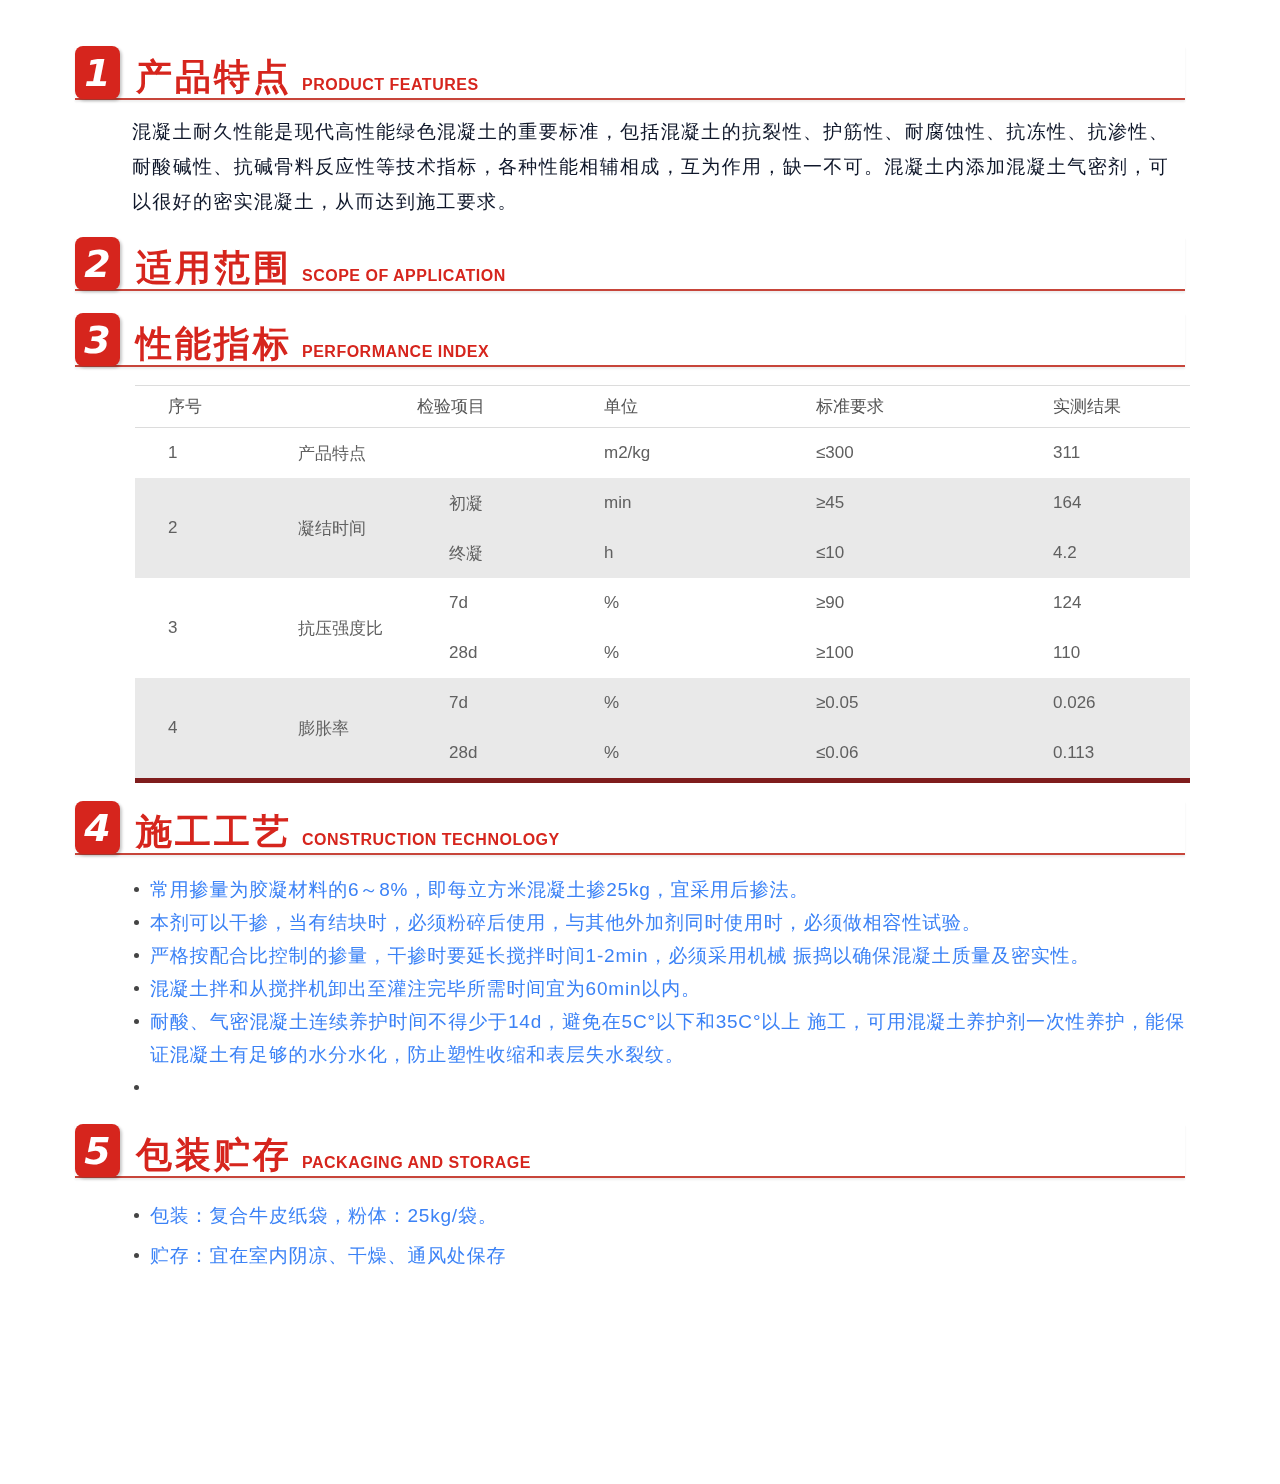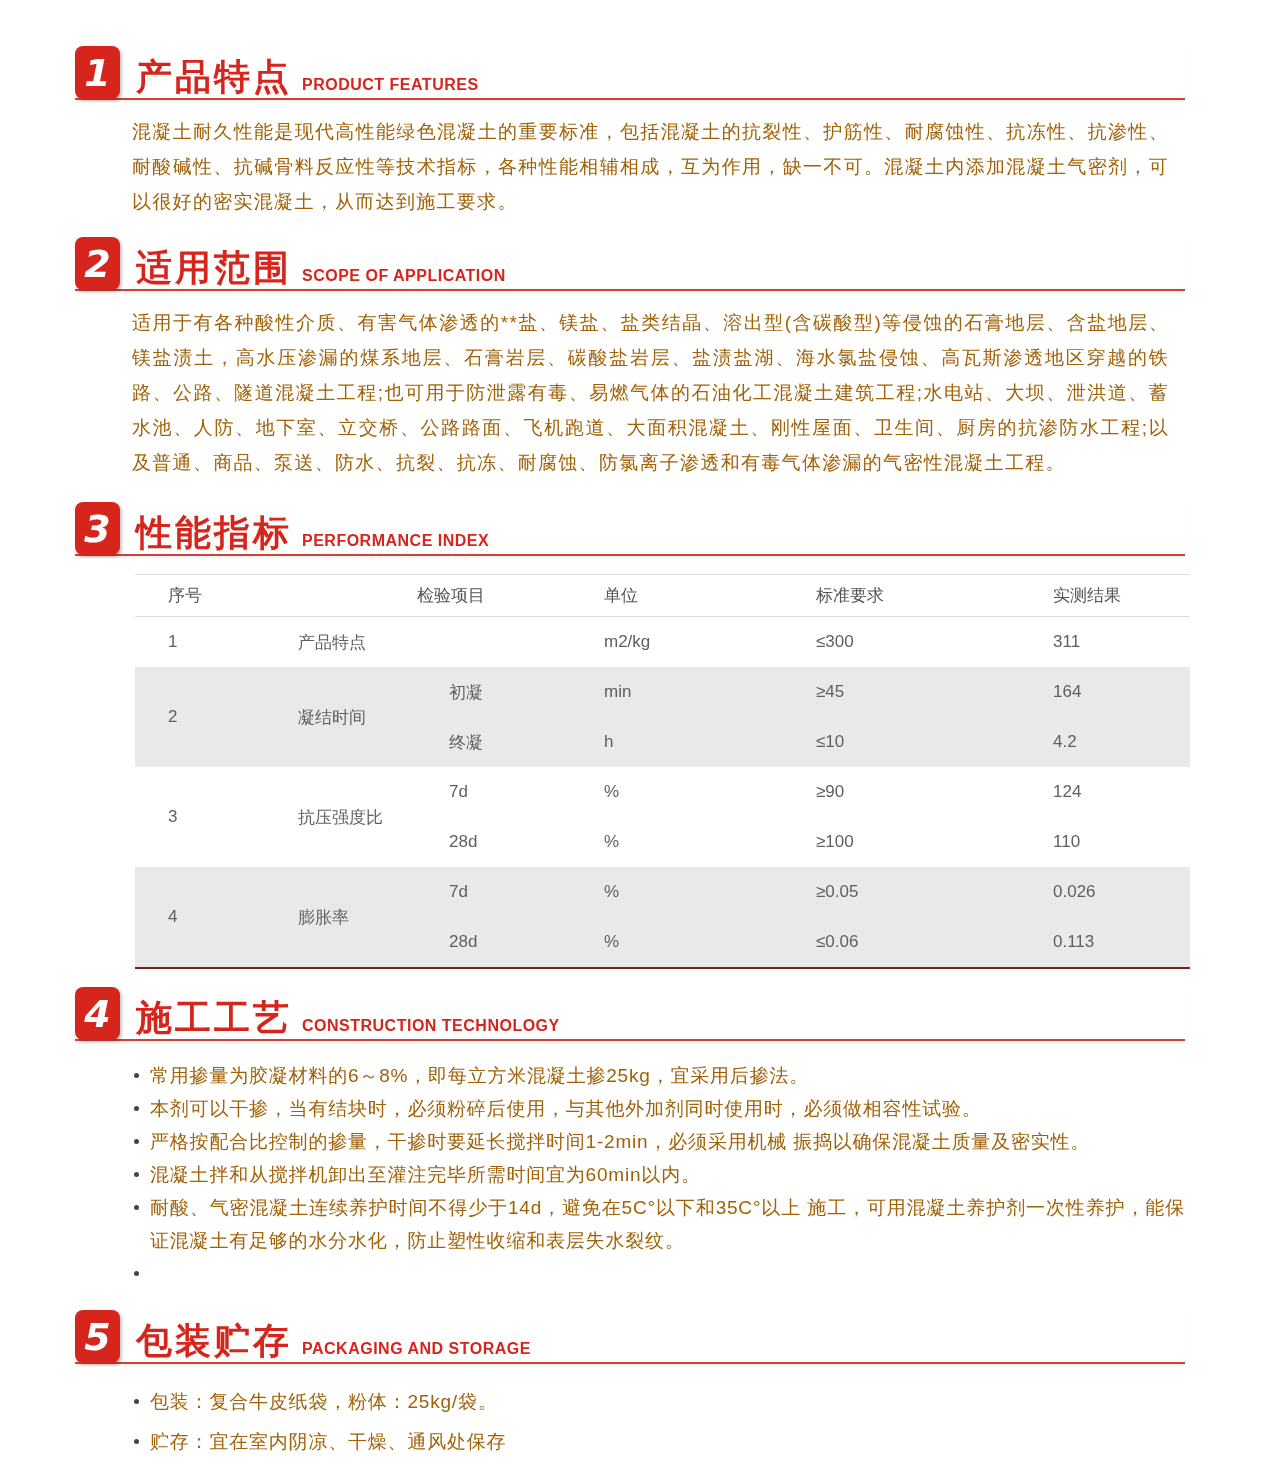--- a/index.html
+++ b/index.html
@@ -36,43 +36,43 @@
     line-height: 1; margin: 12px 0 3px 16px; letter-spacing: 3px;
   }
   .sec-sub {
     font-size: 16px; font-weight: bold; color: #d6251d;
     line-height: 1; margin: 0 0 5px 10px; letter-spacing: 0.5px; text-align: center;
   }
 
   
   .para {
     margin: 14px 16px 0 57px;
-    font-size: 19px; line-height: 35px; color: #a16207;
+    font-size: 19px; line-height: 35px; color: #0f172a;
     letter-spacing: 1.3px; text-align: justify;
   }
 
   
   .bullets { margin: 18px 0 0 59px; }
   .bullet {
     display: flex; align-items: flex-start;
-    font-size: 19px; line-height: 33px; color: #a16207;
+    font-size: 19px; line-height: 33px; color: #3b82f6;
     letter-spacing: 0.8px; text-align: justify;
   }
   .dot {
     width: 5px; height: 5px; border-radius: 50%;
     background: #444444; margin: 14px 11px 0 0; flex: none;
   }
   .bullets.loose .bullet { line-height: 40px; }
   .bullets.loose .dot { margin-top: 17px; }
 
   
   .t {
     margin: 18px 0 0 60px; width: 1055px;
     border-top: 1px solid #dcdcdc;
-    border-bottom: 2px solid #7f1d1d;
+    border-bottom: 5px solid #7f1d1d;
     font-size: 17px; color: #606060;
   }
   .t-head {
     display: grid;
     grid-template-columns: 163px 151px 155px 212px 237px 1fr;
     height: 42px; align-items: center;
     border-bottom: 1px solid #dcdcdc;
     color: #555555;
   }
   .t-head .h-no { padding-left: 33px; }
@@ -109,21 +109,20 @@
     </div>
     <p class="para">混凝土耐久性能是现代高性能绿色混凝土的重要标准，包括混凝土的抗裂性、护筋性、耐腐蚀性、抗冻性、抗渗性、耐酸碱性、抗碱骨料反应性等技术指标，各种性能相辅相成，互为作用，缺一不可。混凝土内添加混凝土气密剂，可以很好的密实混凝土，从而达到施工要求。</p>
   </div>
 
   <div class="sec" id="sec2">
     <div class="sec-header">
       <div class="badge">2</div>
       <h2 class="sec-title">适用范围</h2>
       <div class="sec-sub">SCOPE OF APPLICATION</div>
     </div>
-    <p class="para">适用于有各种酸性介质、有害气体渗透的**盐、镁盐、盐类结晶、溶出型(含碳酸型)等侵蚀的石膏地层、含盐地层、镁盐渍土，高水压渗漏的煤系地层、石膏岩层、碳酸盐岩层、盐渍盐湖、海水氯盐侵蚀、高瓦斯渗透地区穿越的铁路、公路、隧道混凝土工程;也可用于防泄露有毒、易燃气体的石油化工混凝土建筑工程;水电站、大坝、泄洪道、蓄水池、人防、地下室、立交桥、公路路面、飞机跑道、大面积混凝土、刚性屋面、卫生间、厨房的抗渗防水工程;以及普通、商品、泵送、防水、抗裂、抗冻、耐腐蚀、防氯离子渗透和有毒气体渗漏的气密性混凝土工程。</p>
   </div>
 
   <div class="sec" id="sec3">
     <div class="sec-header">
       <div class="badge">3</div>
       <h2 class="sec-title">性能指标</h2>
       <div class="sec-sub">PERFORMANCE INDEX</div>
     </div>
 
     <div class="t">

